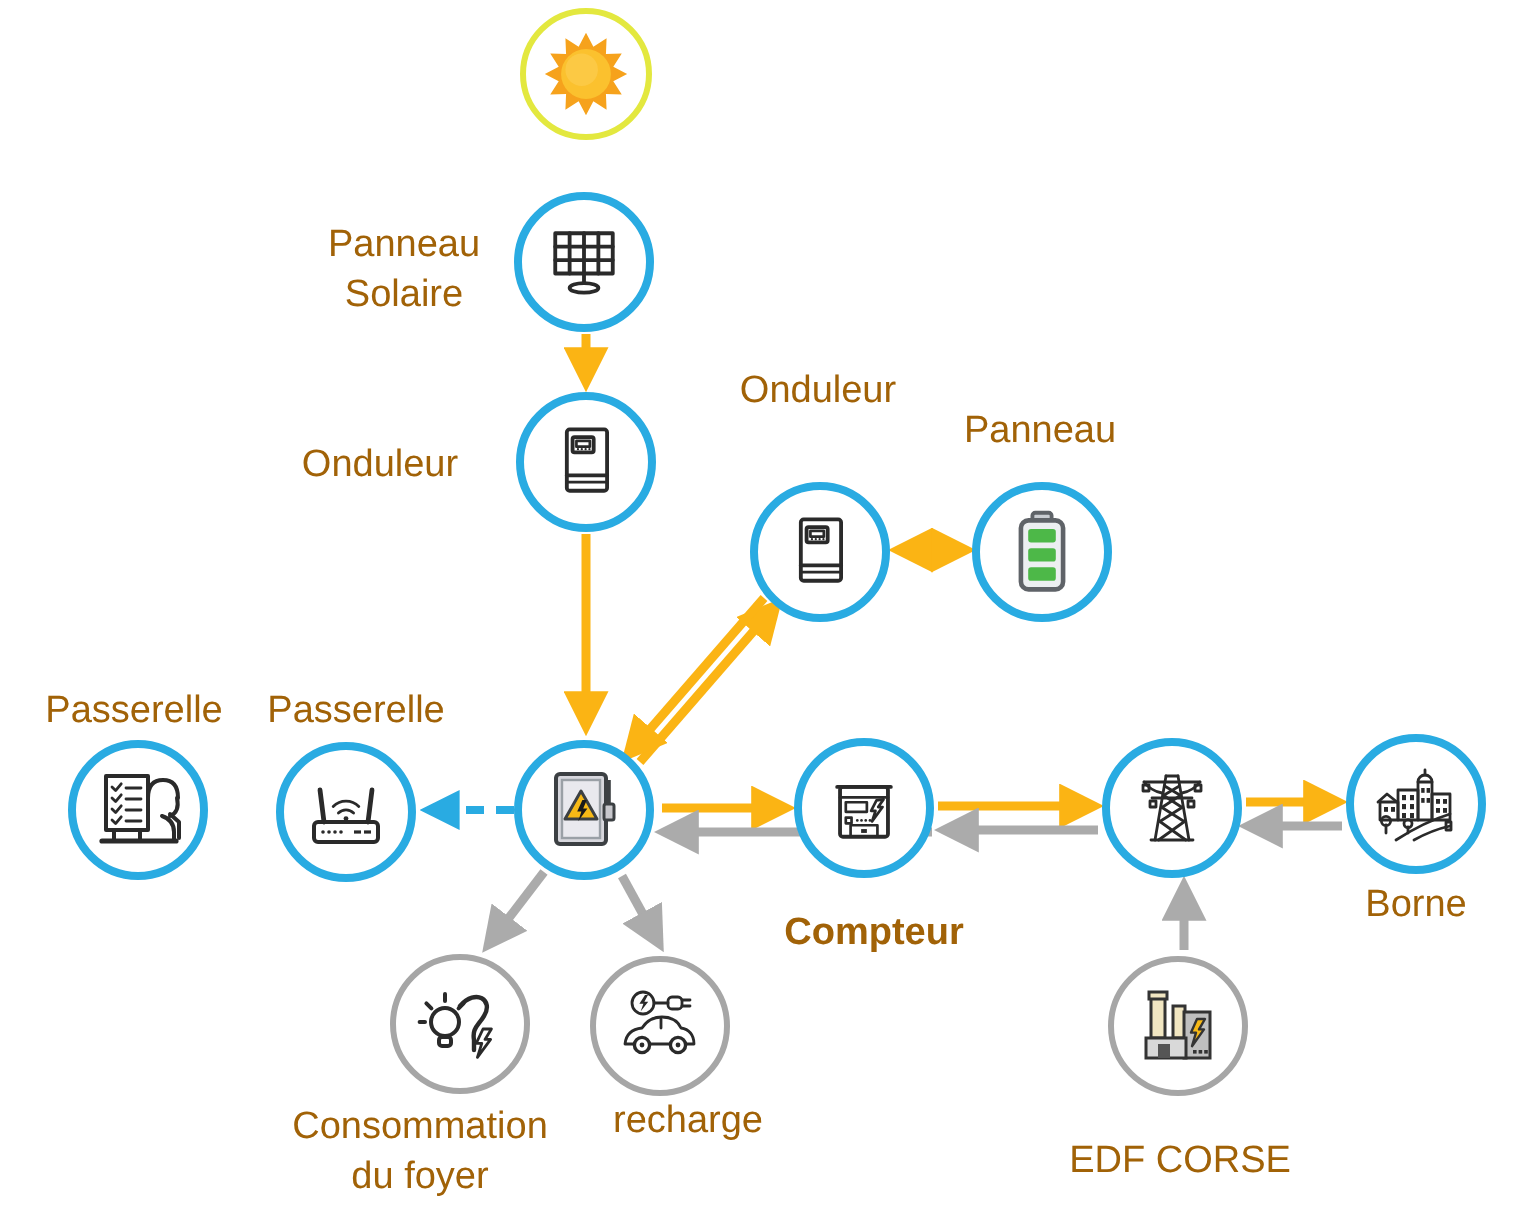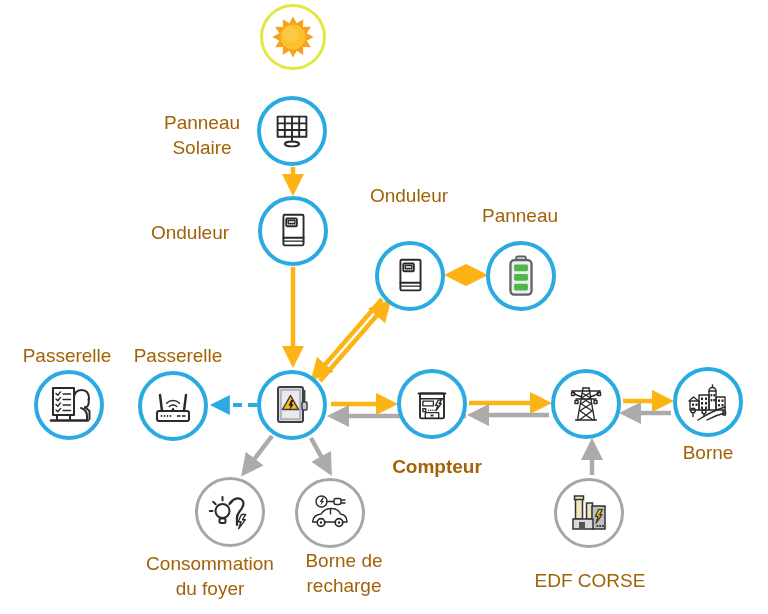--- a/index.html
+++ b/index.html
@@ -320,18 +320,17 @@
   <div class="lbl" style="left:520px;top:203px;">Panneau</div>
   <div class="lbl" style="left:67px;top:343px;">Passerelle</div>
   <div class="lbl" style="left:178px;top:343px;">Passerelle</div>
   <div class="lbl" style="left:437px;top:454px;font-weight:bold;">Compteur</div>
   <div class="lbl" style="left:708px;top:440px;">Borne</div>
   <div class="lbl" style="left:210px;top:551px;">
     <div>Consommation</div>
     <div>du foyer</div>
   </div>
   <div class="lbl" style="left:344px;top:548px;">
-    <div>Borne de</div>
     <div>recharge</div>
   </div>
   <div class="lbl" style="left:590px;top:552px;margin-top:16px;">EDF CORSE</div>
 
 </div>
 
 </body></html>

